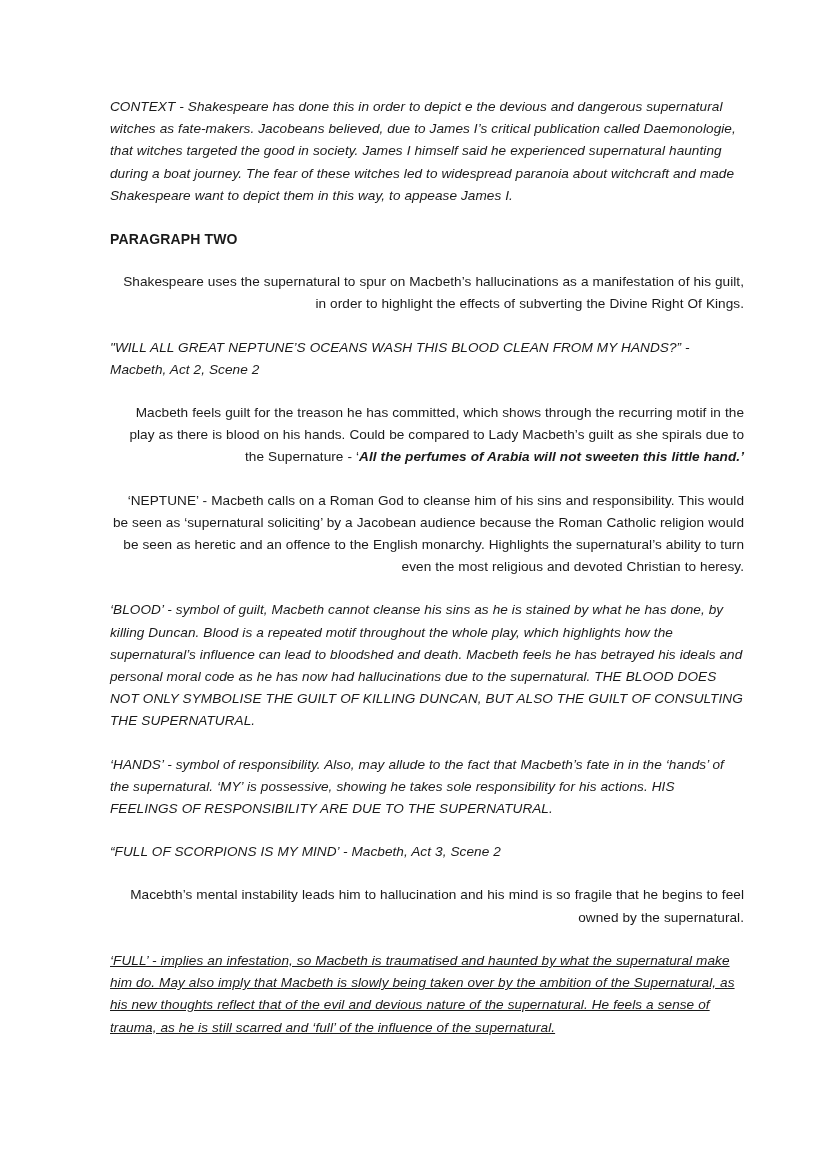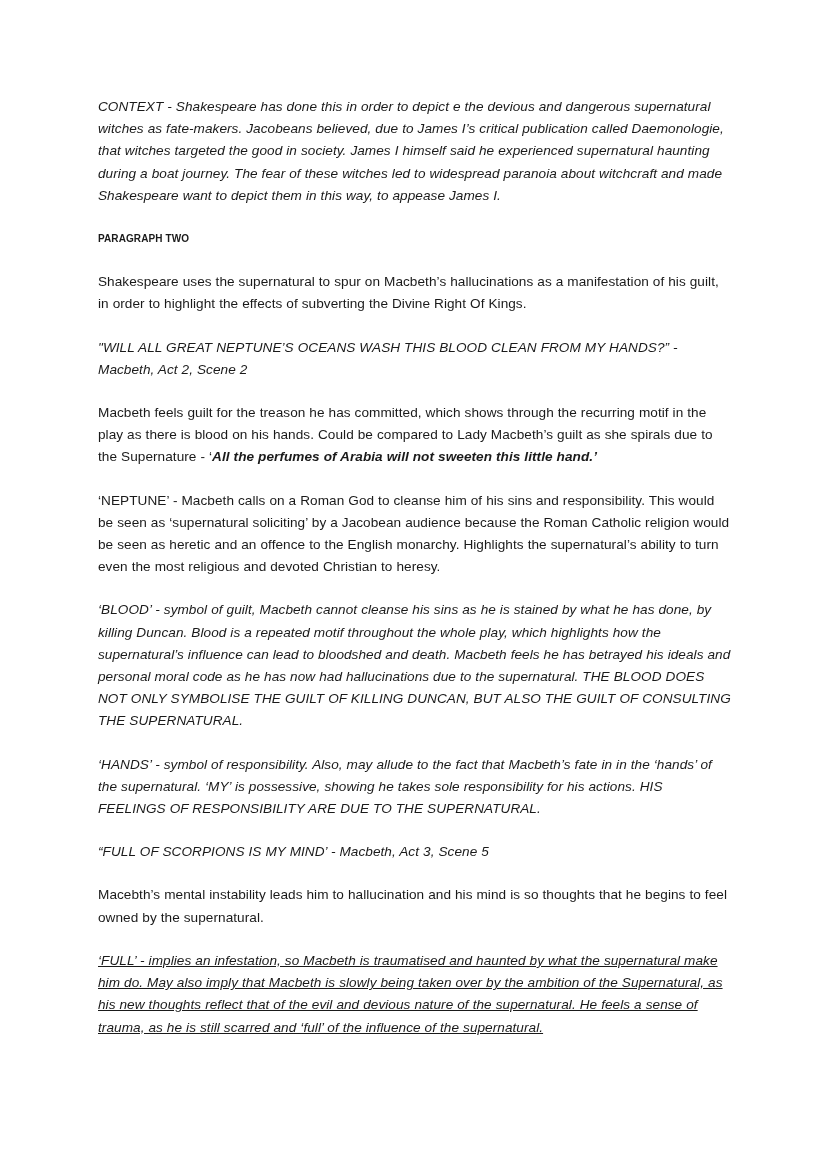--- a/index.html
+++ b/index.html
@@ -18,37 +18,38 @@
   .page {
     position: relative;
     width: 828px;
     height: 1171px;
     background: #ffffff;
     box-sizing: border-box;
     padding: 96px 98px 0 98px;
   }
   .doc-body {
     width: 634px;
+    margin-left: 12px;
   }
   .block {
     font-size: 13.6px;
     line-height: 22.2px;
     margin: 0 0 21px 0;
     text-align: left;
     letter-spacing: 0.004em;
     word-spacing: 0.01em;
   }
   .block:last-child { margin-bottom: 0; text-decoration: underline; }
 
   .italic { font-style: italic; }
-  .upright { font-style: normal; }
+  .upright { font-style: normal; text-align: right; }
   .heading {
     font-weight: bold;
     font-style: normal;
-    font-size: 10px;
+    font-size: 14px;
     line-height: 22.2px;
     margin: 0 0 21px 0;
     letter-spacing: 0.01em;
   }
   
   .run-italic { font-style: italic; font-weight: bold; }
   .run-upright { font-style: normal; }
 </style>
 </head>
 <body>
@@ -65,20 +66,20 @@
     <p class="block italic">"WILL ALL GREAT NEPTUNE’S OCEANS WASH THIS BLOOD CLEAN FROM MY HANDS?” - Macbeth, Act 2, Scene 2</p>
 
     <p class="block upright"><span class="run-upright">Macbeth feels guilt for the treason he has committed, which shows through the recurring motif in the play as there is blood on his hands. Could be compared to Lady Macbeth’s guilt as she spirals due to the Supernature - ‘</span><span class="run-italic">All the perfumes of Arabia will not sweeten this little hand.</span><span class="run-italic">’</span></p>
 
     <p class="block upright">‘NEPTUNE’ - Macbeth calls on a Roman God to cleanse him of his sins and responsibility. This would be seen as ‘supernatural soliciting’ by a Jacobean audience because the Roman Catholic religion would be seen as heretic and an offence to the English monarchy. Highlights the supernatural’s ability to turn even the most religious and devoted Christian to heresy.</p>
 
     <p class="block italic">‘BLOOD’ - symbol of guilt, Macbeth cannot cleanse his sins as he is stained by what he has done, by killing Duncan. Blood is a repeated motif throughout the whole play, which highlights how the supernatural’s influence can lead to bloodshed and death. Macbeth feels he has betrayed his ideals and personal moral code as he has now had hallucinations due to the supernatural. THE BLOOD DOES NOT ONLY SYMBOLISE THE GUILT OF KILLING DUNCAN, BUT ALSO THE GUILT OF CONSULTING THE SUPERNATURAL.</p>
 
     <p class="block italic">‘HANDS’ - symbol of responsibility. Also, may allude to the fact that Macbeth’s fate in in the ‘hands’ of the supernatural. ‘MY’ is possessive, showing he takes sole responsibility for his actions. HIS FEELINGS OF RESPONSIBILITY ARE DUE TO THE SUPERNATURAL.</p>
 
-    <p class="block italic">“FULL OF SCORPIONS IS MY MIND’ - Macbeth, Act 3, Scene 5</p>
+    <p class="block italic">“FULL OF SCORPIONS IS MY MIND’ - Macbeth, Act 3, Scene 2</p>
 
-    <p class="block upright">Macebth’s mental instability leads him to hallucination and his mind is so thoughts that he begins to feel owned by the supernatural.</p>
+    <p class="block upright">Macebth’s mental instability leads him to hallucination and his mind is so fragile that he begins to feel owned by the supernatural.</p>
 
     <p class="block italic">‘FULL’ - implies an infestation, so Macbeth is traumatised and haunted by what the supernatural make him do. May also imply that Macbeth is slowly being taken over by the ambition of the Supernatural, as his new thoughts reflect that of the evil and devious nature of the supernatural. He feels a sense of trauma, as he is still scarred and ‘full’ of the influence of the supernatural.</p>
 
   </div>
 </div>
 
 </body></html>

